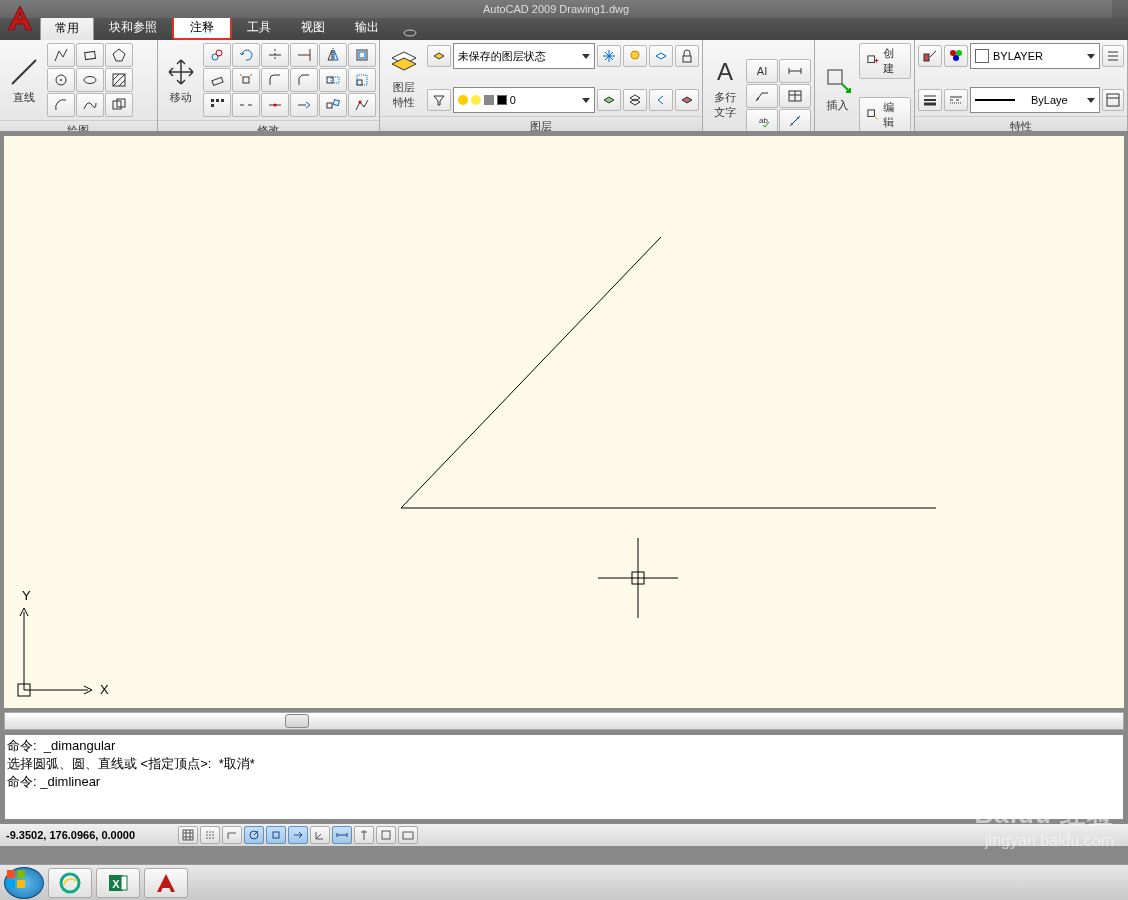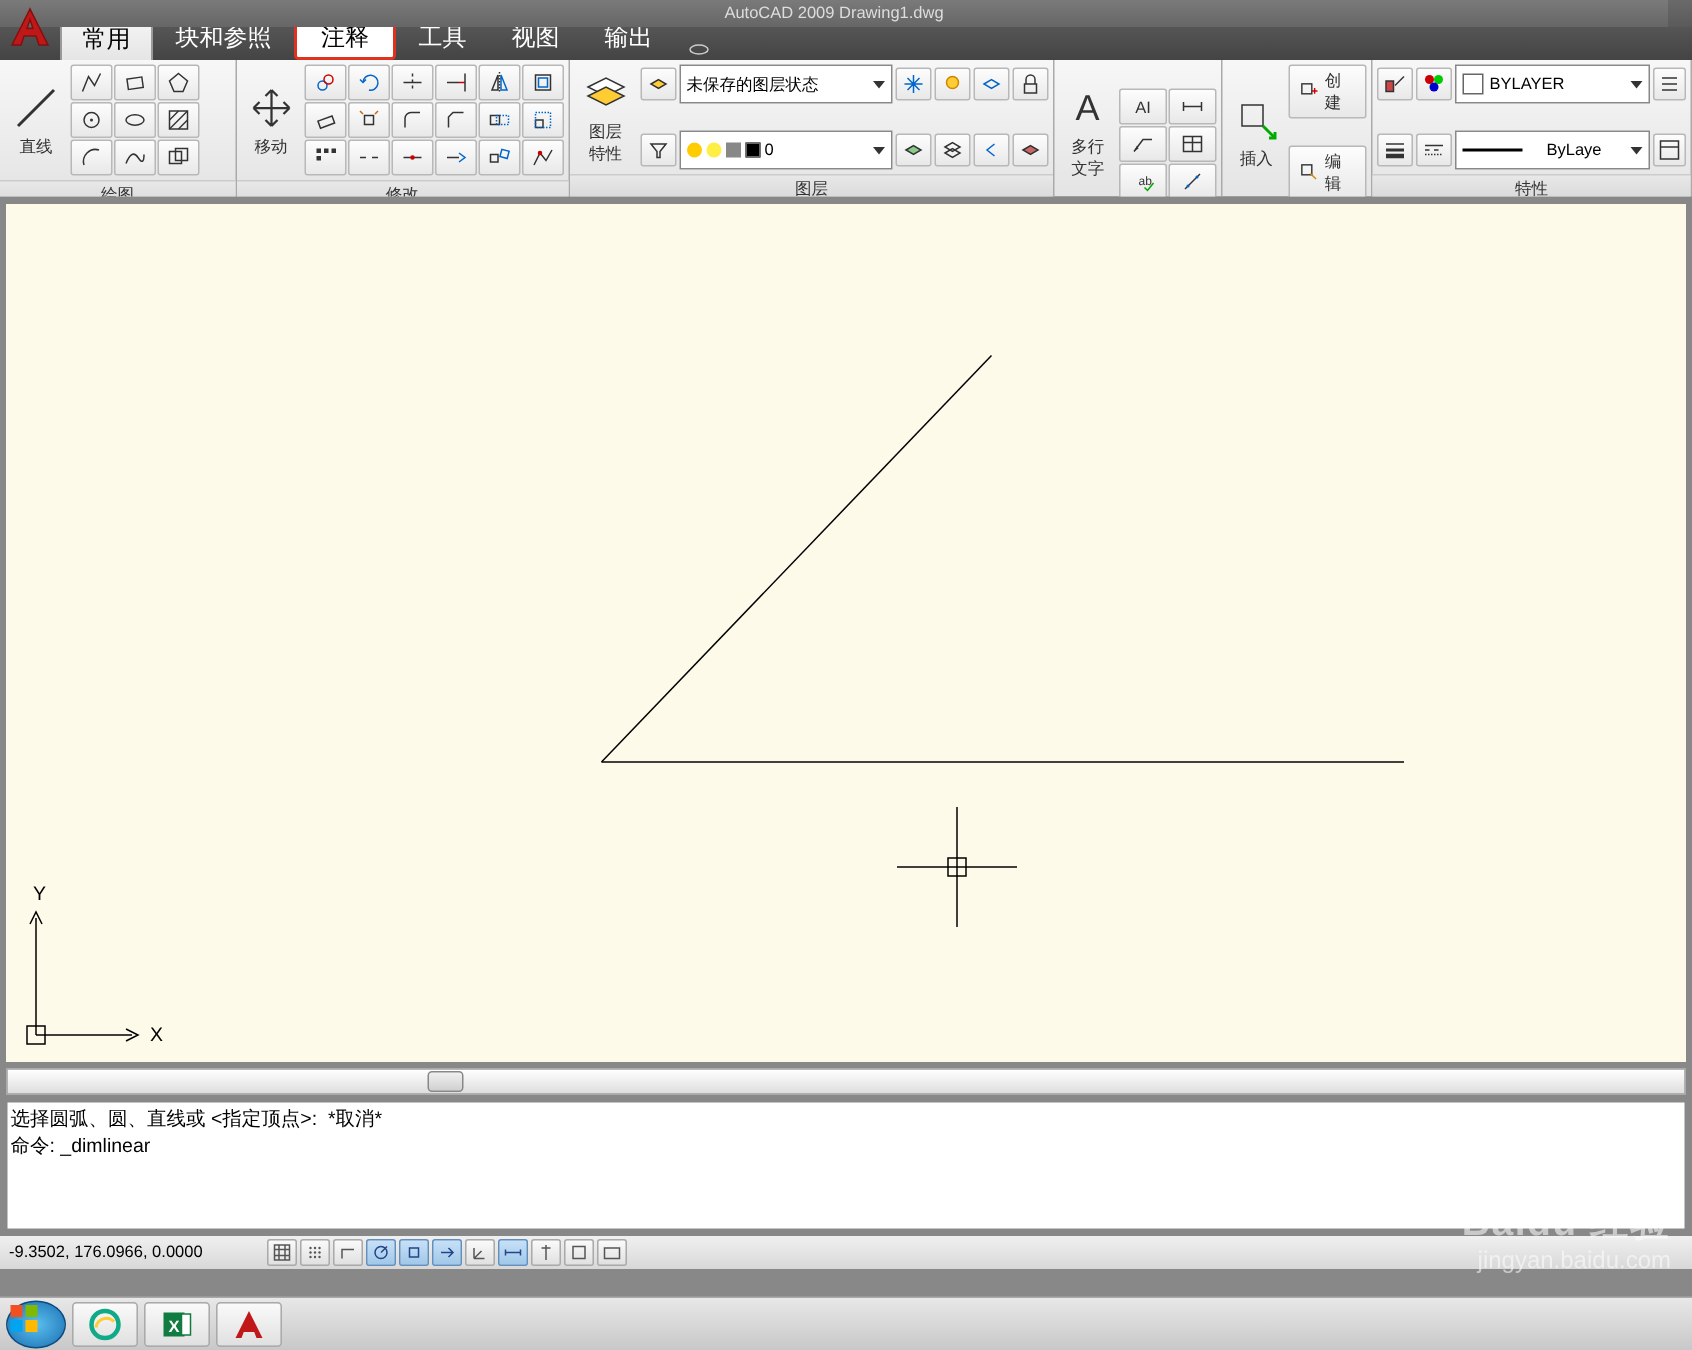--- a/index.html
+++ b/index.html
@@ -7,21 +7,21 @@
 
 .qat { height: 18px; background: linear-gradient(#6a6a6a, #5a5a5a); display: flex; align-items: center; padding-left: 40px; gap: 2px; }
 .qat-item { width: 18px; height: 14px; background: #7a7a7a; border: 1px solid #999; border-radius: 2px; }
 
 .titlebar { height: 18px; background: linear-gradient(#7a7a7a, #666); text-align: center; color: #ddd; font-size: 11px; line-height: 18px; position: absolute; top: 0; left: 0; right: 16px; pointer-events: none; }
 
 .logo { position: absolute; top: 2px; left: 4px; width: 32px; height: 32px; z-index: 10; }
 .logo svg { width: 100%; height: 100%; }
 
 .tabbar { height: 22px; background: linear-gradient(#555, #444); display: flex; align-items: flex-end; padding-left: 40px; }
-.tab { padding: 3px 14px; font-size: 16px; color: #fff; cursor: pointer; border: 1px solid transparent; }
+.tab { padding: 3px 14px; font-size: 12px; color: #fff; cursor: pointer; border: 1px solid transparent; }
 .tab.active { background: linear-gradient(#f5f5f5, #e5e5e5); color: #000; border: 1px solid #999; border-bottom: none; border-radius: 3px 3px 0 0; }
 .tab.highlighted { border: 2px solid #e03020; background: #fff; color: #000; border-radius: 3px; padding: 2px 16px; }
 .tab-arrow { width: 20px; height: 14px; margin-left: 6px; display: flex; align-items: center; justify-content: center; }
 
 .ribbon { height: 92px; background: linear-gradient(#f7f7f7, #e4e4e4); display: flex; border-bottom: 1px solid #888; overflow: hidden; }
 .panel { border-right: 1px solid #aaa; display: flex; flex-direction: column; }
 .panel-body { flex: 1; display: flex; align-items: center; padding: 3px; gap: 2px; }
 .panel-title { height: 18px; text-align: center; font-size: 11px; color: #333; background: linear-gradient(#e8e8e8, #d8d8d8); border-top: 1px solid #ccc; line-height: 18px; }
 
 .big-btn { display: flex; flex-direction: column; align-items: center; justify-content: center; width: 42px; height: 66px; border: 1px solid transparent; border-radius: 3px; cursor: pointer; }
@@ -48,21 +48,21 @@
 .canvas { width: 100%; height: 100%; background: #fdfaea; position: relative; }
 .canvas svg { position: absolute; }
 
 .hscroll { height: 18px; background: linear-gradient(#fff, #ddd); border: 1px solid #aaa; position: relative; margin: 0 4px; }
 .hscroll .thumb { position: absolute; left: 280px; width: 24px; height: 14px; top: 1px; background: linear-gradient(#f0f0f0, #d0d0d0); border: 1px solid #888; border-radius: 3px; }
 
 .cmdwin { background: #fff; border: 1px solid #888; margin: 4px; height: 86px; font-family: SimSun, monospace; font-size: 13px; padding: 2px; overflow: hidden; }
 .cmdwin .line { white-space: pre; }
 
 .statusbar { height: 22px; background: linear-gradient(#f0f0f0, #d8d8d8); display: flex; align-items: center; font-size: 11px; padding: 0 6px; gap: 2px; }
-.statusbar .coords { min-width: 170px; }
+.statusbar .coords { min-width: 170px; font-weight: bold; }
 .statusbar .sbtn { width: 20px; height: 18px; border: 1px solid #aaa; background: linear-gradient(#fafafa, #e0e0e0); border-radius: 2px; cursor: pointer; display: flex; align-items: center; justify-content: center; }
 .statusbar .sbtn.active { background: linear-gradient(#c8e0f8, #a0c8e8); border-color: #6090c0; }
 
 .taskbar { position: absolute; bottom: 0; left: 0; right: 0; height: 36px; background: linear-gradient(#e8e8e8, #c8c8c8); border-top: 1px solid #999; display: flex; align-items: center; padding: 0 4px; gap: 4px; }
 .taskbar .tbtn { width: 44px; height: 30px; border: 1px solid #aaa; background: linear-gradient(#fafafa, #e0e0e0); border-radius: 3px; display: flex; align-items: center; justify-content: center; cursor: pointer; }
 .taskbar .start { width: 40px; height: 32px; border-radius: 50%; background: radial-gradient(#5bc0f0, #1a6db0); border: 1px solid #0a4d80; }
 
 .watermark { position: absolute; right: 14px; bottom: 50px; color: rgba(255,255,255,0.55); font-family: Arial; text-align: right; pointer-events: none; }
 .watermark .l1 { font-size: 26px; font-weight: bold; letter-spacing: 1px; }
 .watermark .l2 { font-size: 16px; }
@@ -563,20 +563,21 @@
       <text x="90" y="112" font-size="13">X</text>
     </svg>
   </div>
 </div>
 
 <div class="hscroll">
   <div class="thumb"></div>
 </div>
 
 <div class="cmdwin">
+  <div class="line">命令:  _dimangular</div>
   <div class="line">选择圆弧、圆、直线或 &lt;指定顶点&gt;:  *取消*</div>
   <div class="line">命令: _dimlinear</div>
 </div>
 
 <div class="statusbar">
   <div class="coords">-9.3502,  176.0966,  0.0000</div>
   <div class="sbtn">
       <svg width="12" height="12" viewBox="0 0 12 12">
         <rect x="1" y="1" width="10" height="10" fill="none" stroke="#555"></rect>
         <line x1="1" y1="4" x2="11" y2="4" stroke="#555"></line>

